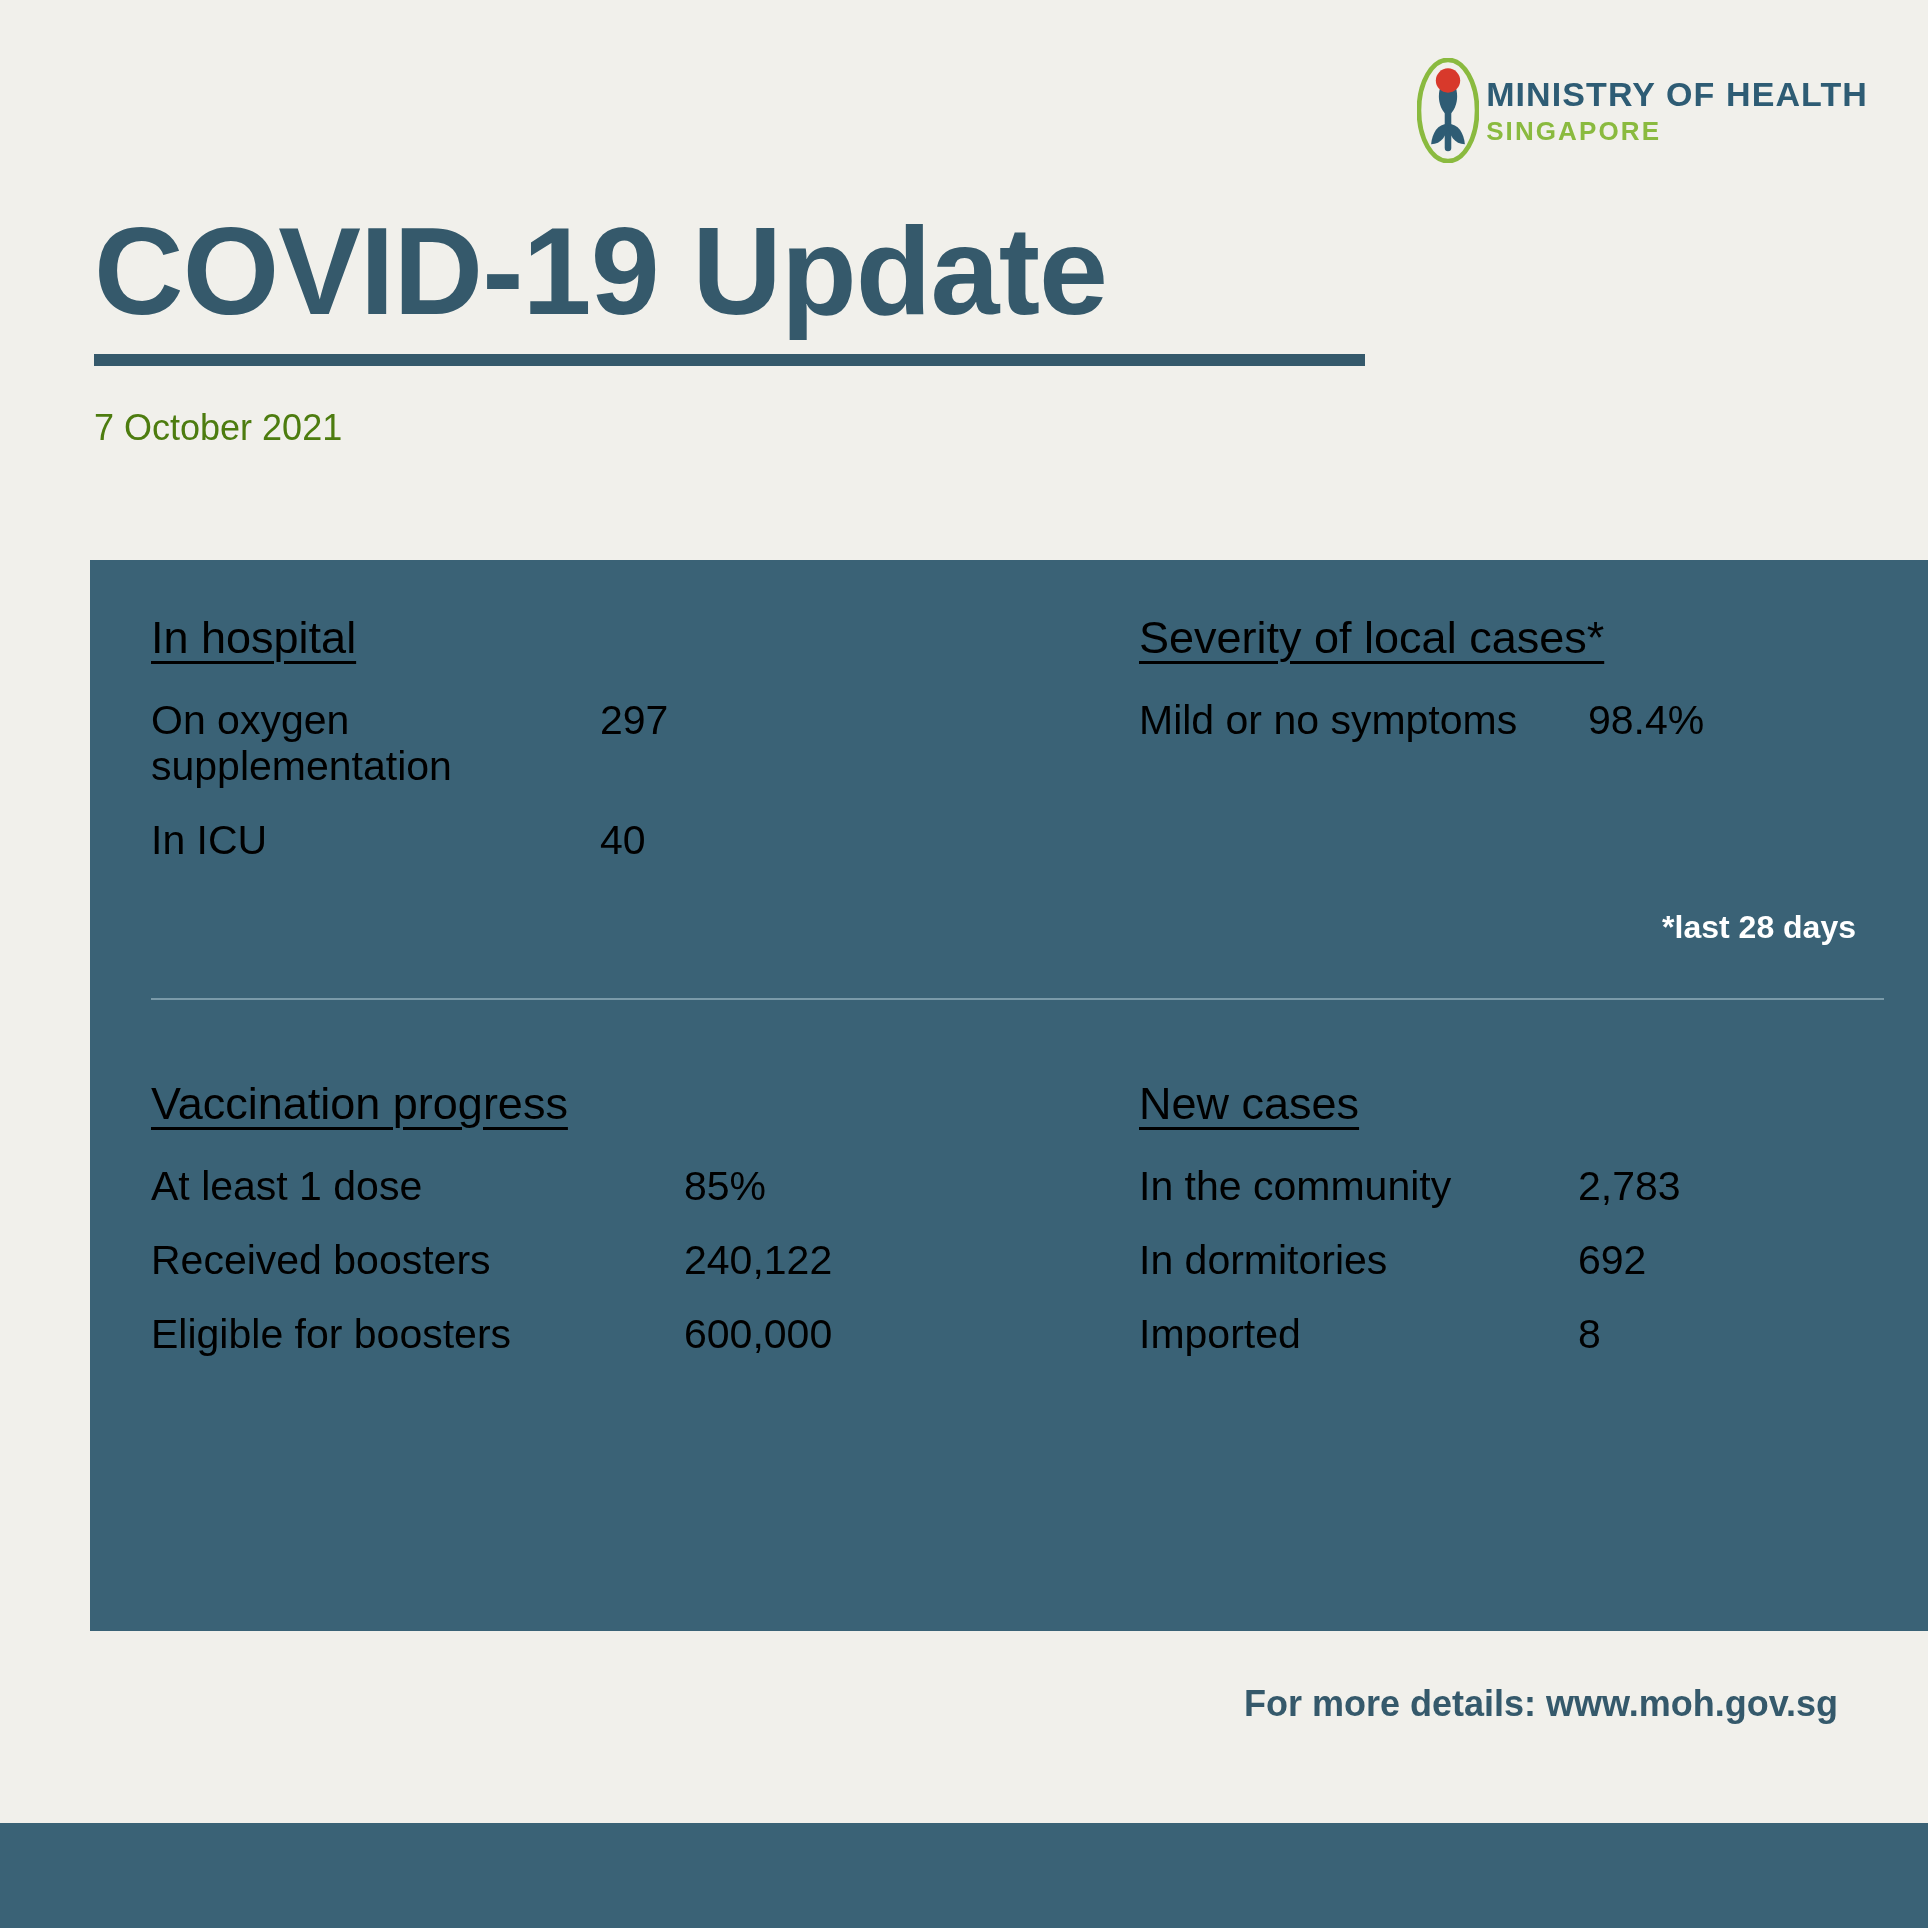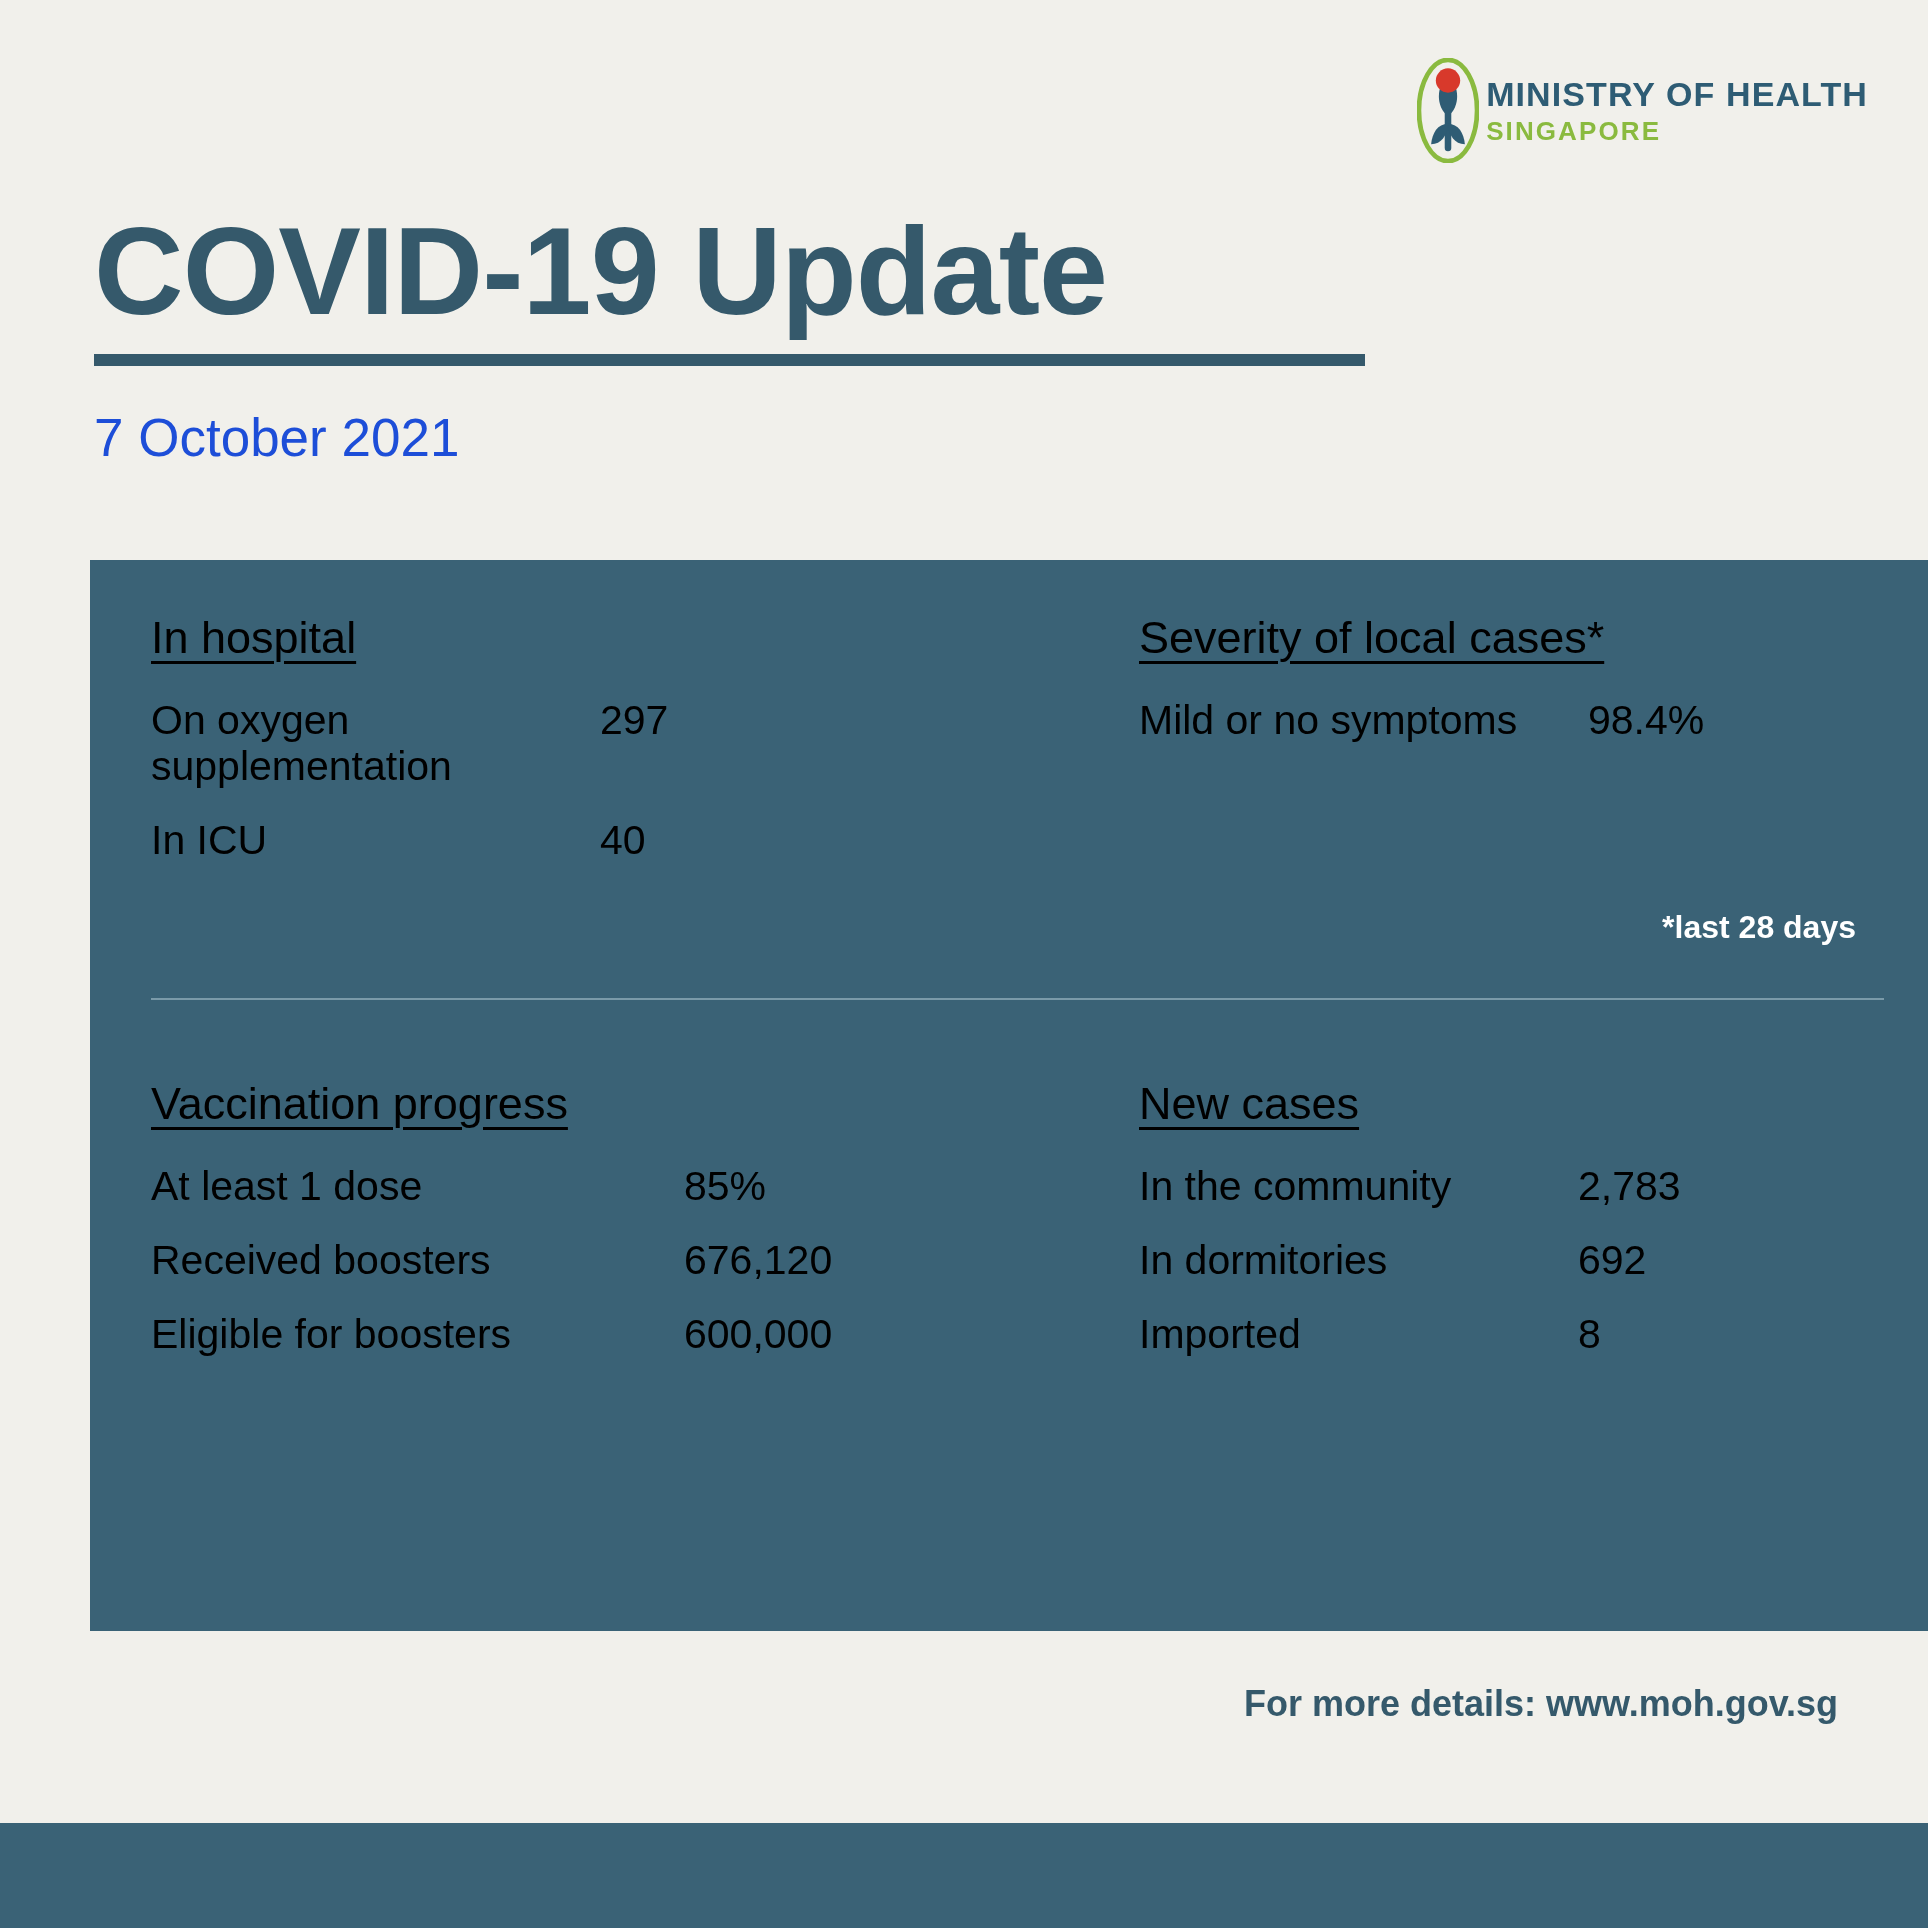--- a/index.html
+++ b/index.html
@@ -70,22 +70,22 @@
     left: 94px;
     top: 354px;
     width: 1271px;
     height: 12.2px;
     background: #35596b;
   }
   .date {
     position: absolute;
     left: 94px;
     top: 407px;
-    font-size: 53px;
-    color: #1d4ed8;
+    font-size: 36px;
+    color: #4d7c0f;
   }
 
   
   .panel {
     position: absolute;
     left: 90px;
     top: 560px;
     width: 1838px;
     height: 1071px;
     background: #3a6276;
@@ -229,21 +229,21 @@
 
   <div class="block blk-vacc">
     <div class="sec-title">Vaccination progress</div>
     <div class="rows">
       <div class="row">
         <span class="label">At least 1 dose</span>
         <span class="value">85%</span>
       </div>
       <div class="row">
         <span class="label">Received boosters</span>
-        <span class="value">676,120</span>
+        <span class="value">240,122</span>
       </div>
       <div class="row">
         <span class="label">Eligible for boosters</span>
         <span class="value">600,000</span>
       </div>
     </div>
   </div>
 
   <div class="block blk-newcases">
     <div class="sec-title">New cases</div>

